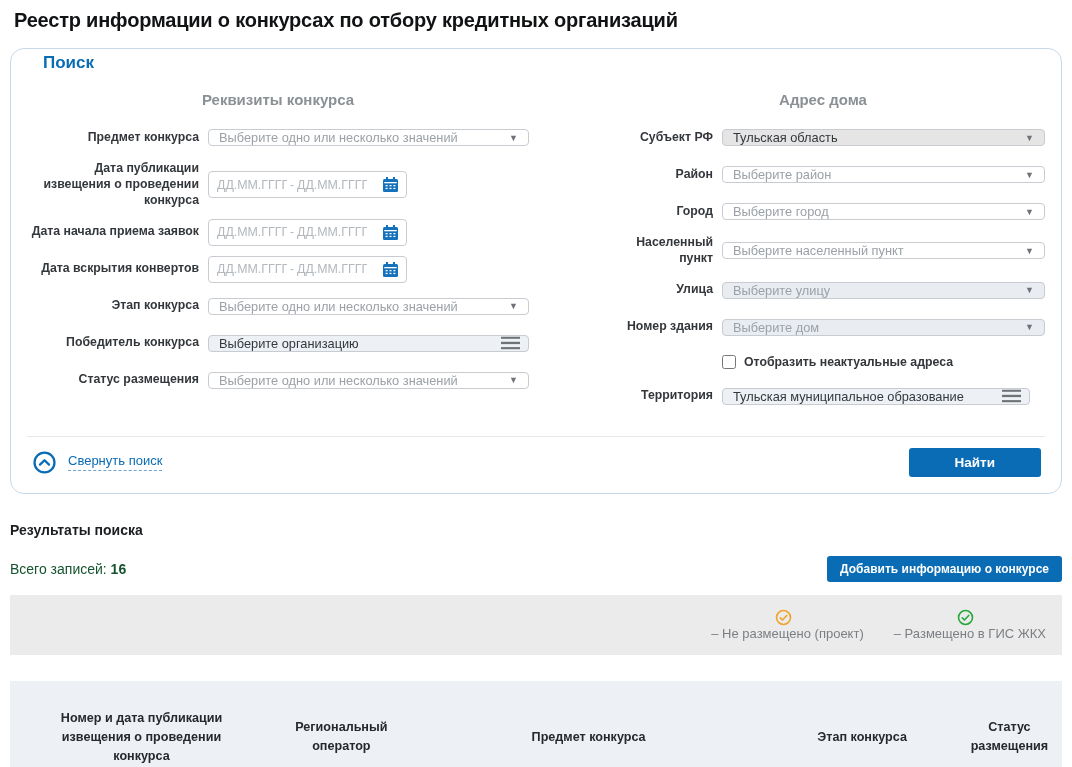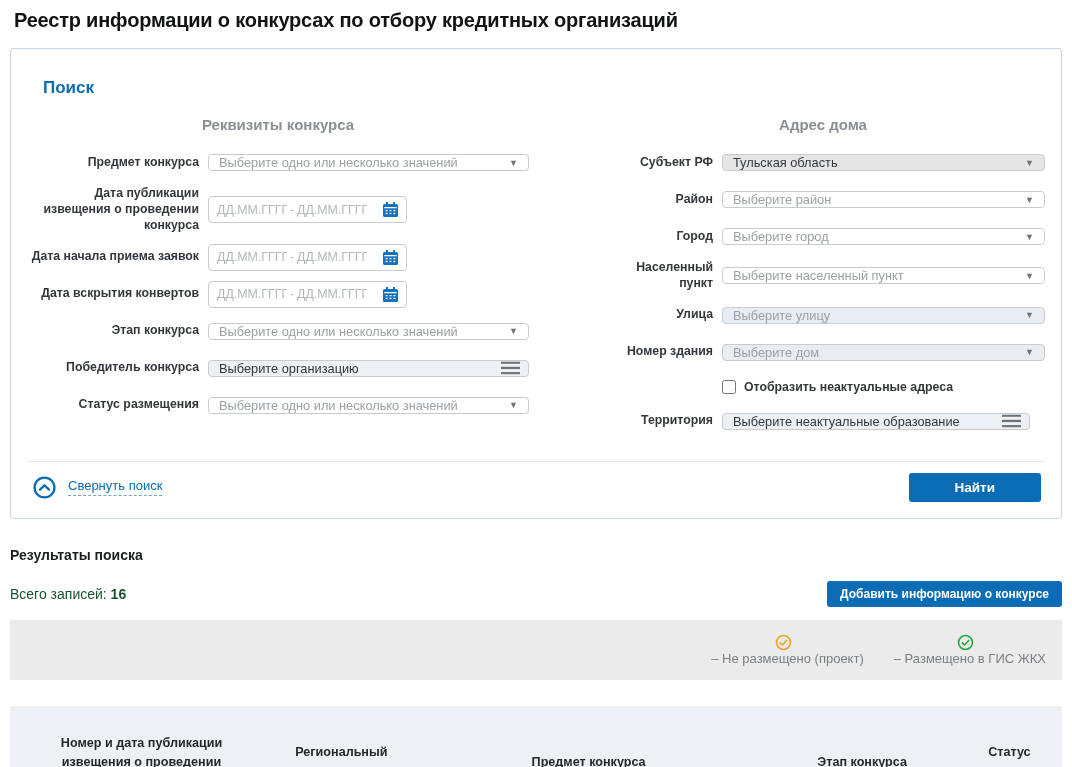--- a/index.html
+++ b/index.html
@@ -8,22 +8,22 @@
     width: 1072px; height: 767px; overflow: hidden;
     font-family: "Liberation Sans", sans-serif;
     color: #2e3236;
   }
   .page-title {
     font-size: 20px; font-weight: bold; color: #101214;
     margin: 9px 14px 12px 14px; letter-spacing: -0.2px;
   }
   
   .panel {
-    margin: 16px 10px; border: 1px solid #c7d9e8; border-radius: 3px;
-    padding: 27px 16px 8px 16px; background: #fff;
+    margin: 16px 10px; border: 1px solid #c7d9e8; border-radius: 14px;
+    padding: 2px 16px 8px 16px; background: #fff;
   }
   .panel-title { color: #0a6cb5; font-size: 17px; font-weight: bold; margin: 2px 0 18px 16px; }
   .search-grid { display: flex; }
   .col-left  { width: 502px; flex: 0 0 auto; }
   .col-right { flex: 1 1 auto; margin-left: 72px; }
   .section-title {
     text-align: center; color: #8b9095; font-size: 15px; font-weight: bold;
     margin-bottom: 16px;
   }
   .field-row { display: flex; align-items: center; margin-bottom: 10px; min-height: 27px; }
@@ -291,21 +291,21 @@
       </div>
 
       <div class="checkbox-row">
         <input type="checkbox" id="cb-inactive" style="">
         <label class="cb-label" for="cb-inactive">Отобразить неактуальные адреса</label>
       </div>
 
       <div class="field-row">
         <label class="field-label">Территория</label>
         <div class="control picker territory">
-          <span class="val">Выберите неактуальные образование</span>
+          <span class="val">Тульская муниципальное образование</span>
           <span class="hamburger">
             <svg width="19" height="13" viewBox="0 0 19 13">
                 <rect x="0" y="0" width="19" height="2.3" fill="#6e7378"></rect>
                 <rect x="0" y="5.3" width="19" height="2.3" fill="#6e7378"></rect>
                 <rect x="0" y="10.6" width="19" height="2.3" fill="#6e7378"></rect>
               </svg>
           </span>
         </div>
       </div>
     </div>

